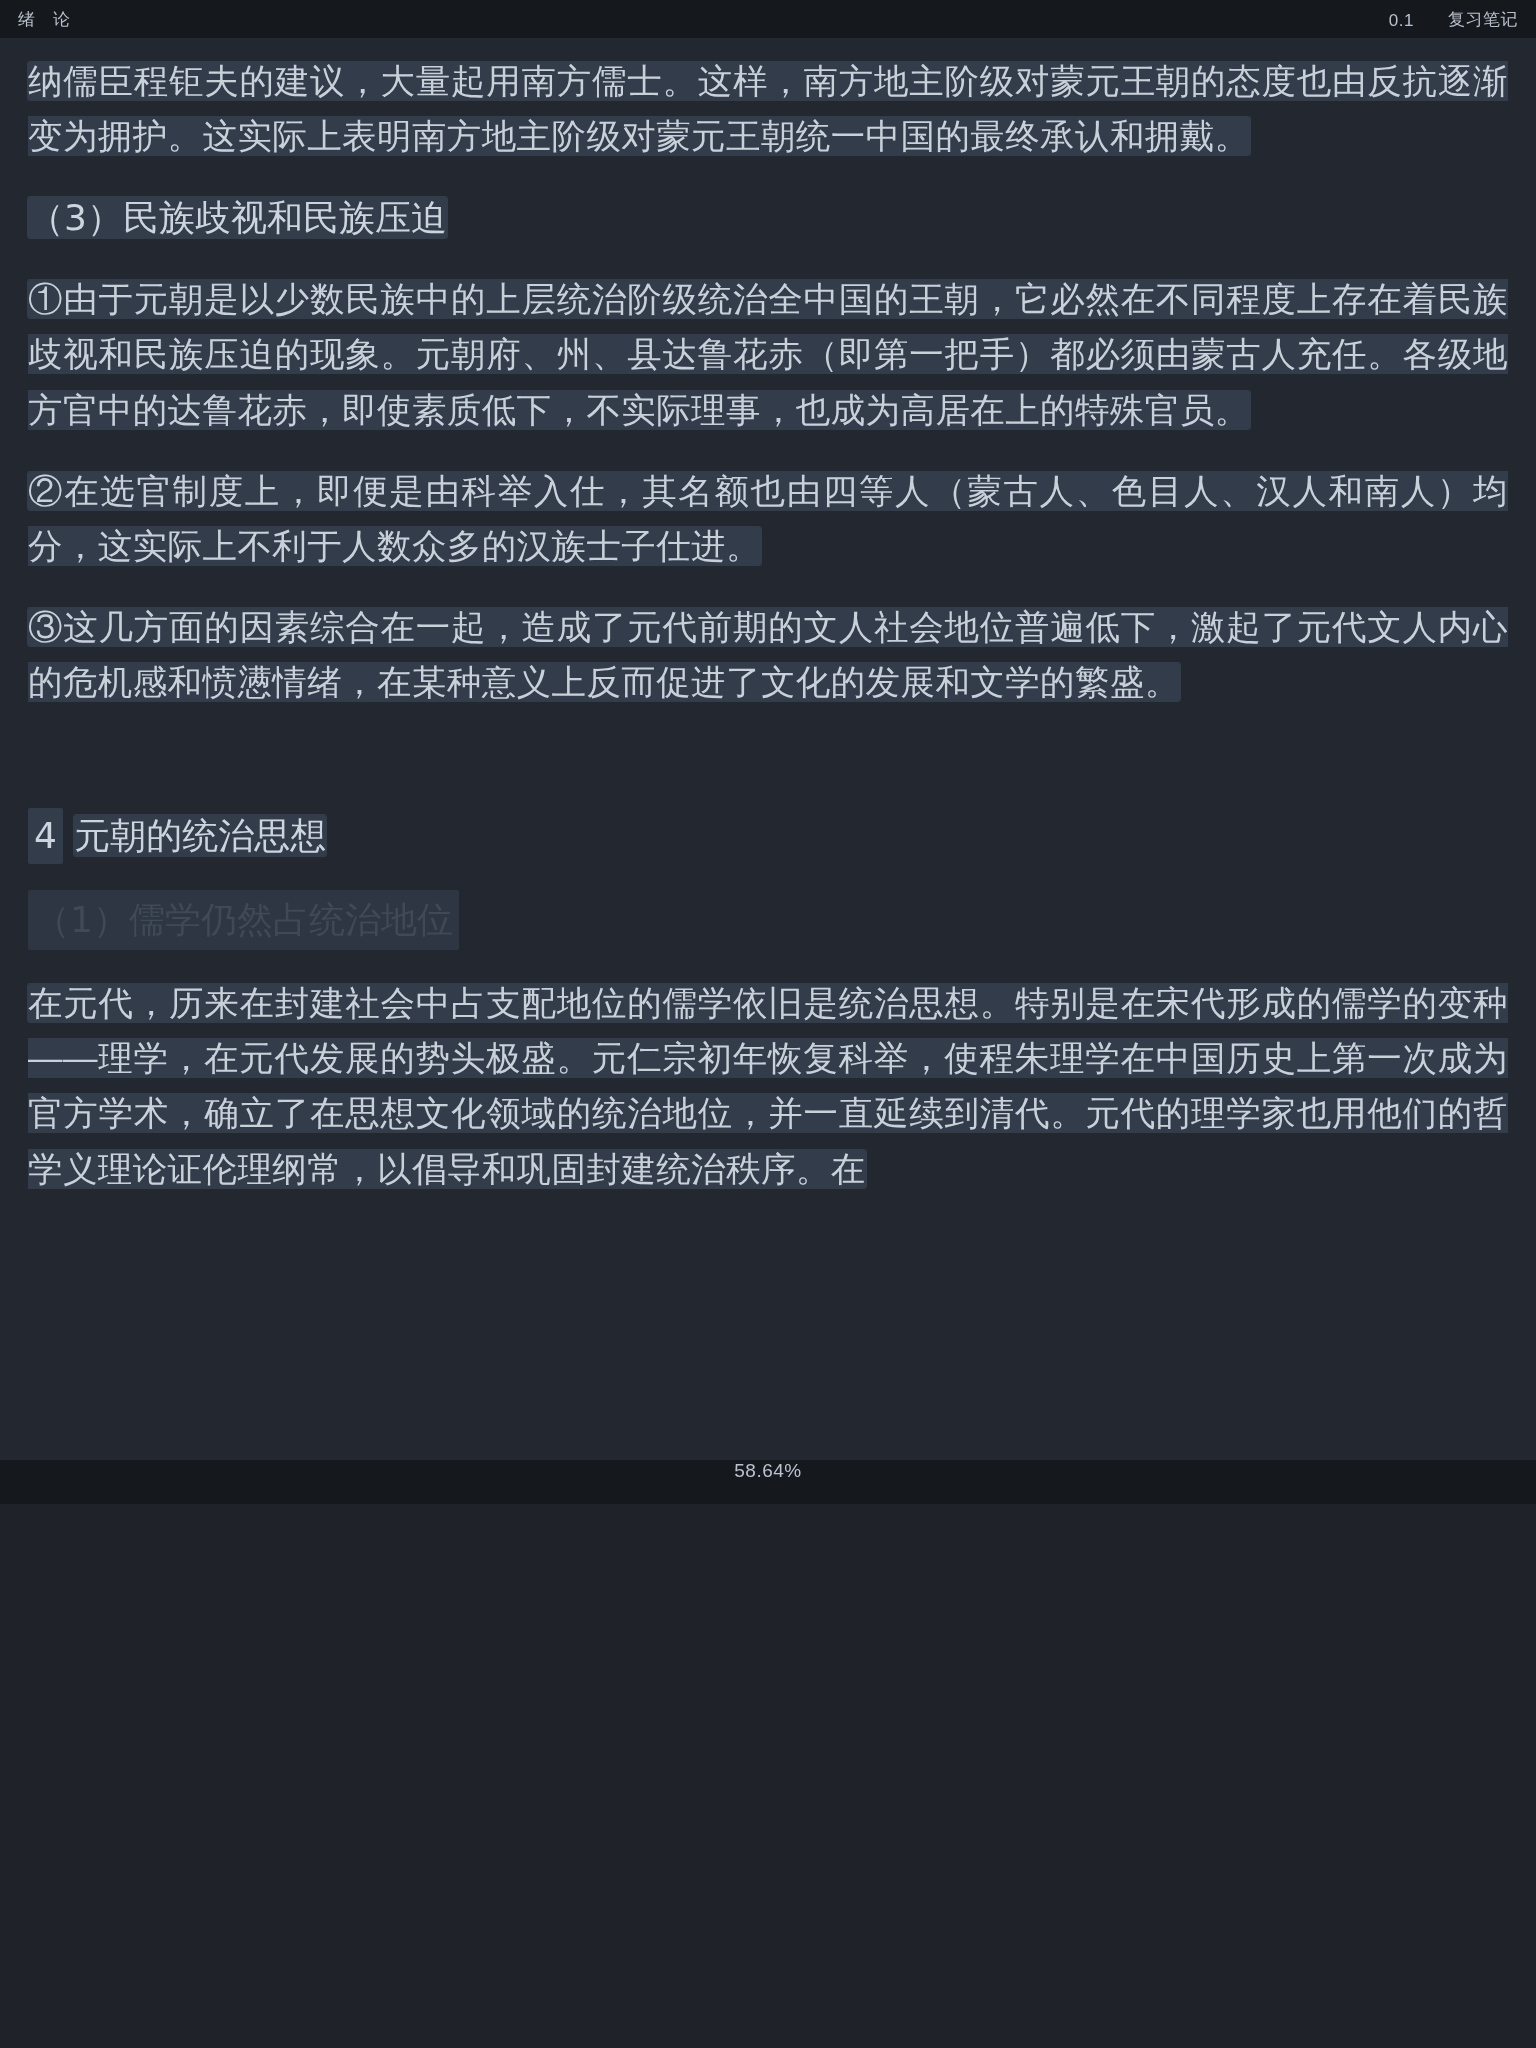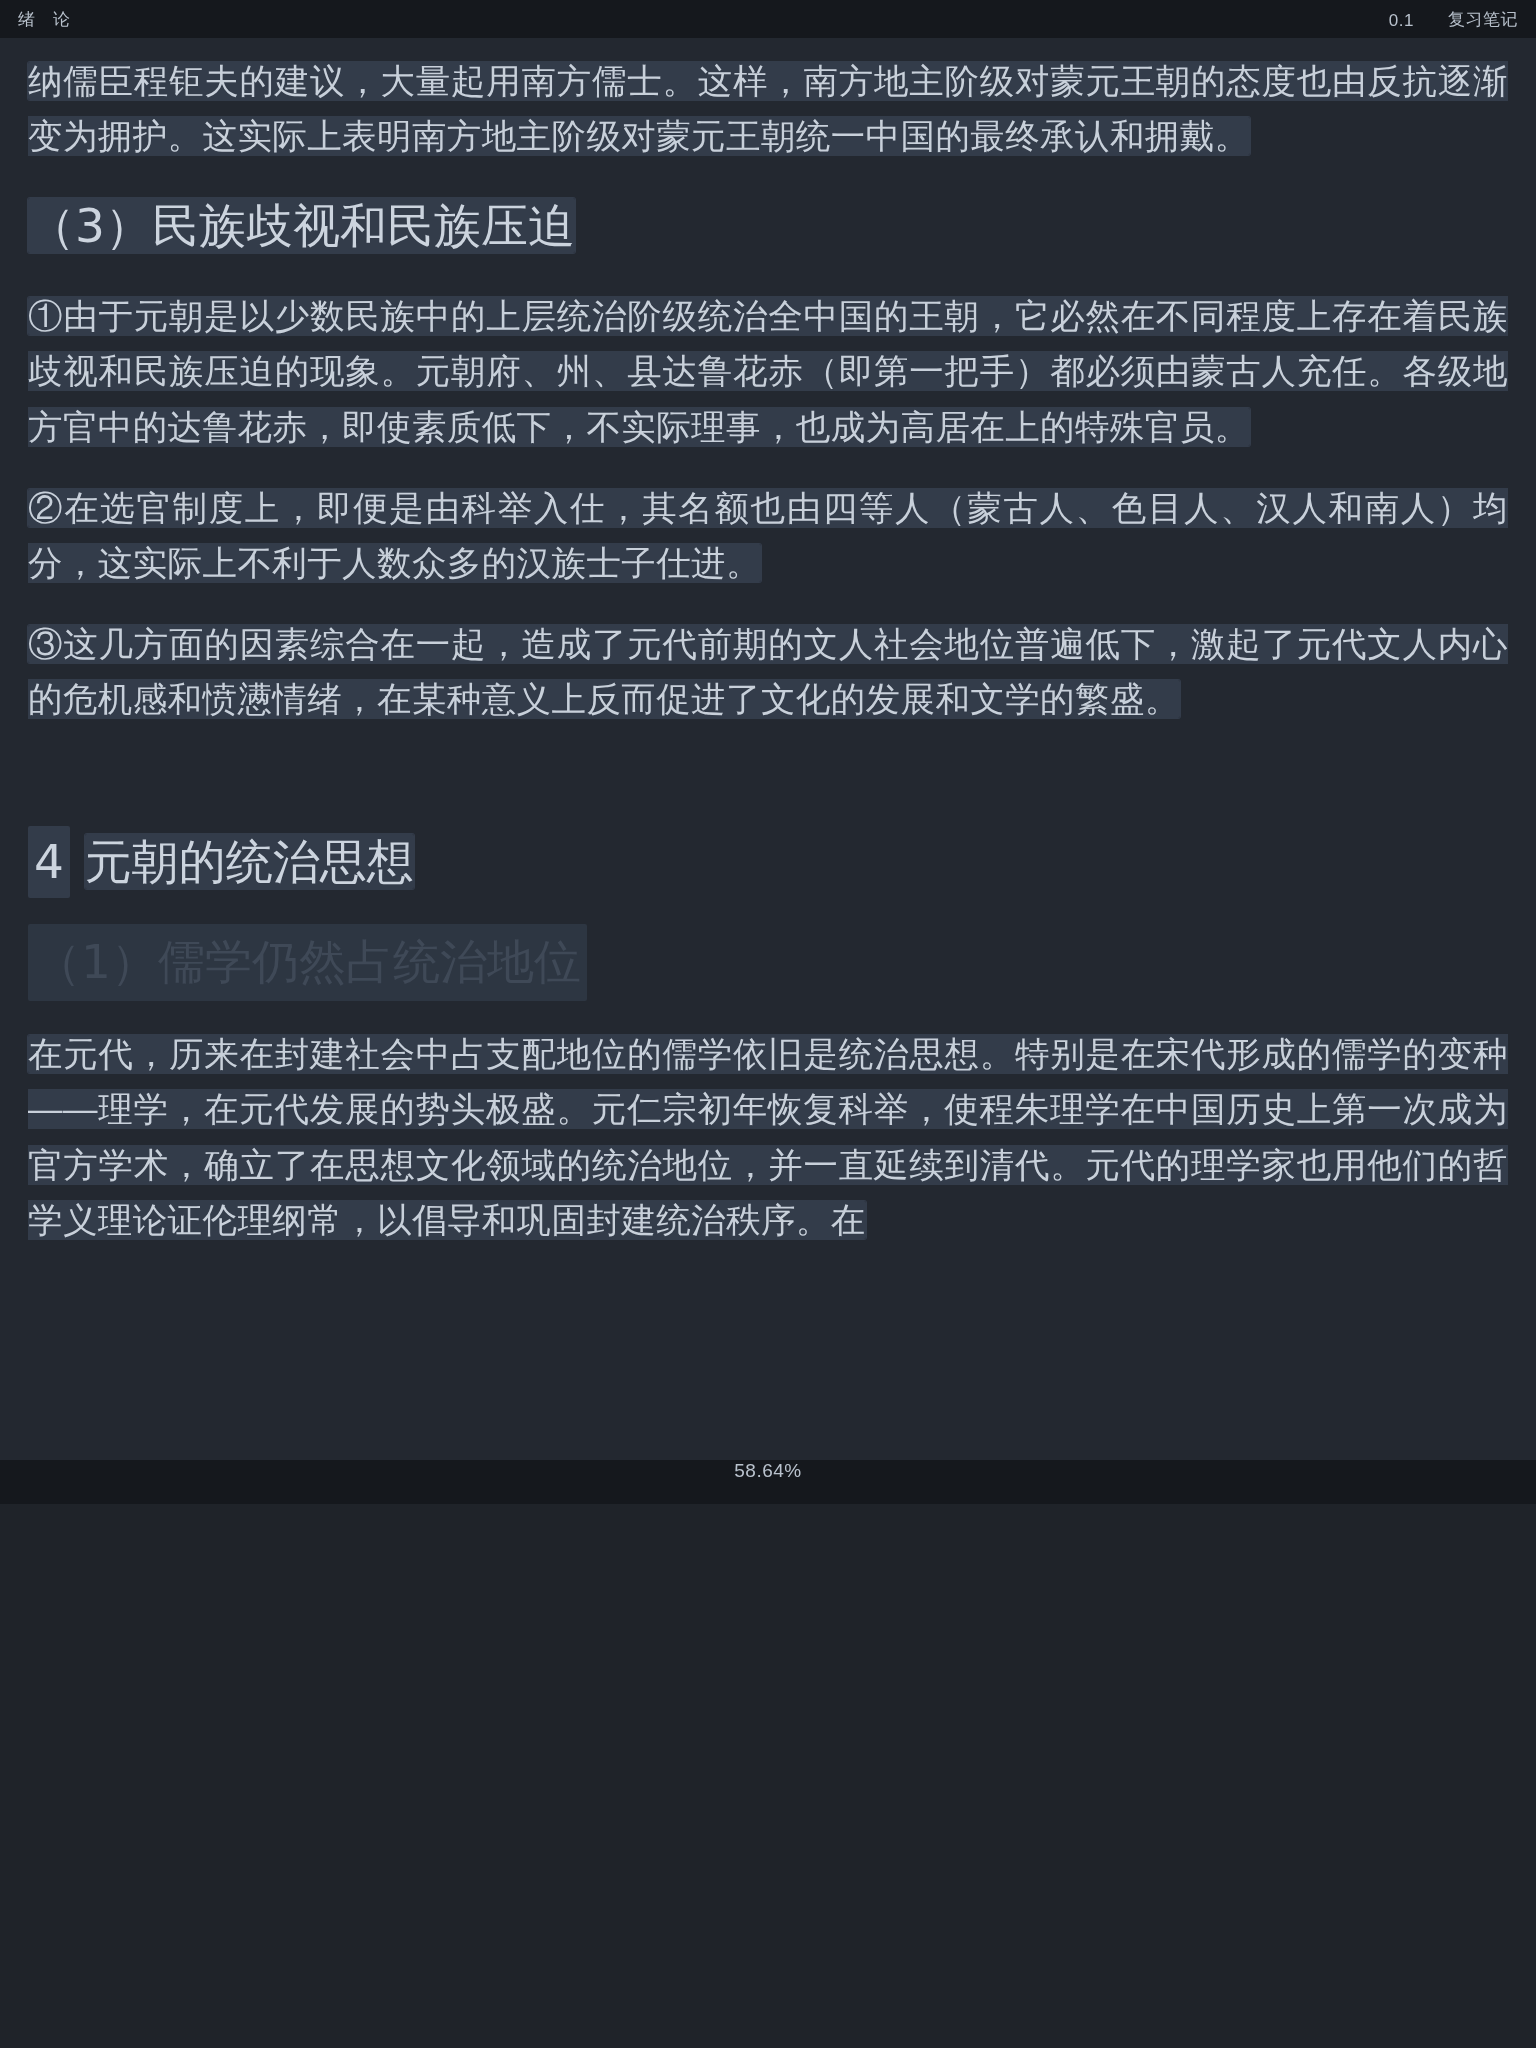--- a/index.html
+++ b/index.html
@@ -53,21 +53,21 @@
     font-family: Liberation Sans, sans-serif;
   }
   
   .hl {
     background: #333c4a;
     box-shadow: 0 0 0 1px #333c4a;
     border-radius: 2px;
   }
   .para.top-cont { margin-top: 2px; }
   .heading {
-    font-size: 47px;
+    font-size: 36px;
     line-height: 1.55;
     margin: 0 0 26px 0;
     color: #ccd4de;
     font-family: "DejaVu Sans", sans-serif;
   }
   .heading .hl { background: #333c4a; }
   .gap { height: 40px; }
   .num-box {
     display: inline-block;
     background: #333c4a;

